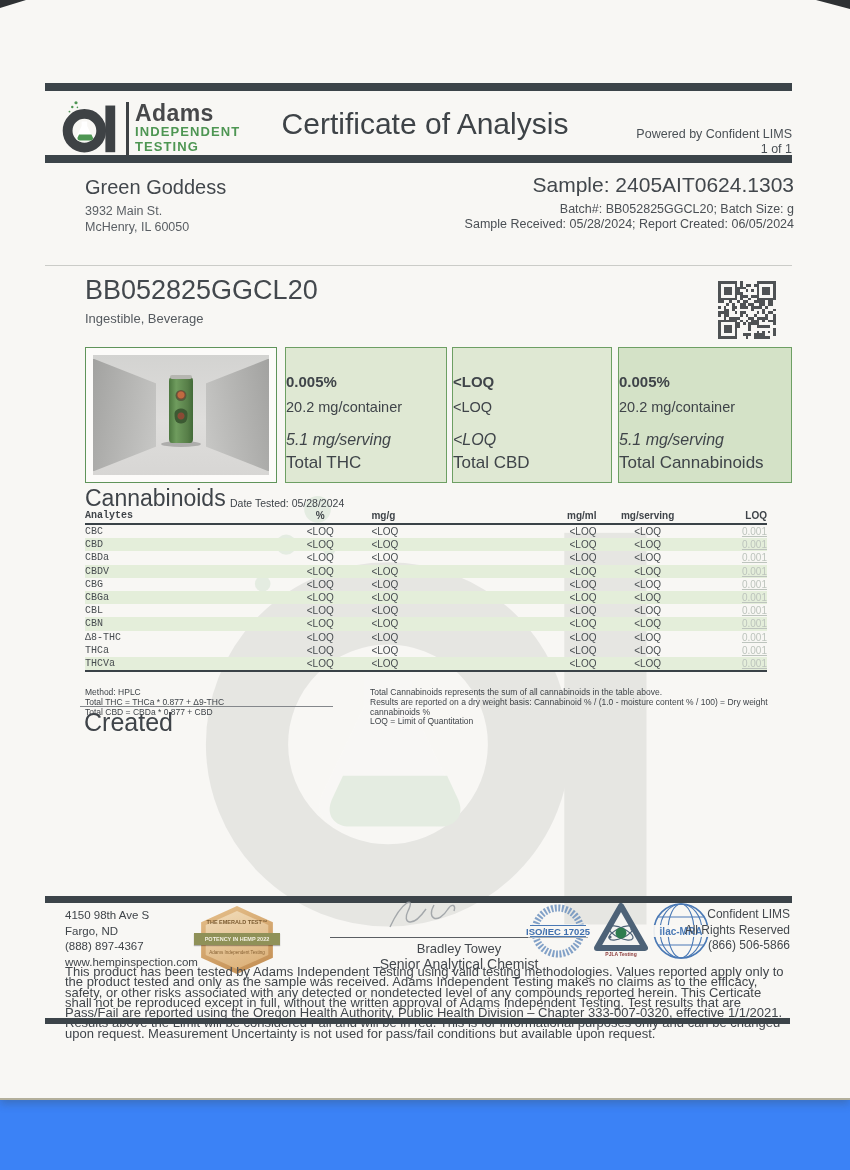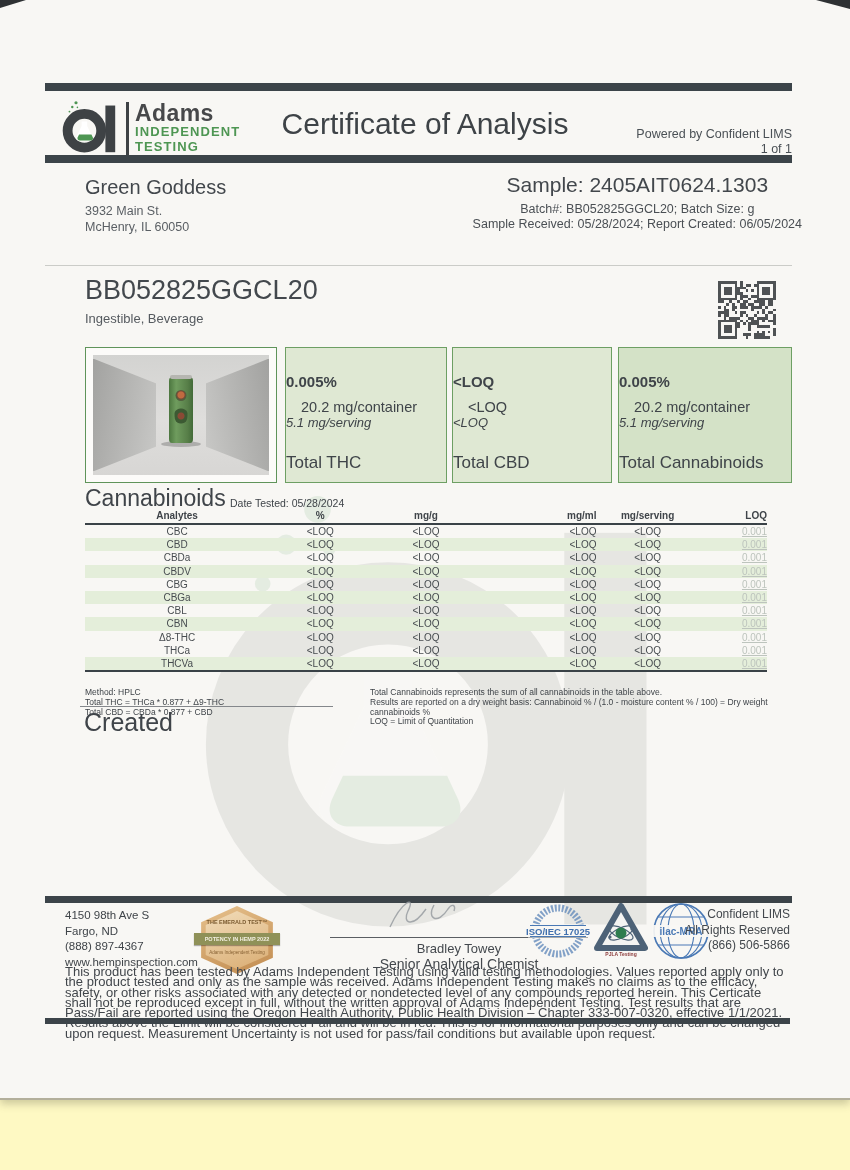--- a/index.html
+++ b/index.html
@@ -1,16 +1,16 @@
 <!DOCTYPE html>
 <html><head>
 <meta charset="utf-8">
 <style>
   html,body{margin:0;padding:0;background:#e9e9dc;}
-  .page{position:relative;width:850px;height:1170px;background:#fef9c3;overflow:hidden;
+  .page{position:relative;width:850px;height:1170px;background:#3b82f6;overflow:hidden;
         font-family:"Liberation Sans",sans-serif;color:#43484d;}
   .paper{position:absolute;left:0;top:0;width:850px;height:1098px;background:#f8f7f4;
          border-bottom:2px solid #b3af9b;box-shadow:0 4px 8px rgba(60,60,45,.25);}
   .bar{position:absolute;left:45px;width:747px;background:#3c4449;}
   .corner{position:absolute;background:#2e3133;}
   .corner.tl{left:0;top:0;width:26px;height:8px;clip-path:polygon(0 0,100% 0,0 100%);}
   .corner.tr{right:0;top:0;width:34px;height:9px;clip-path:polygon(0 0,100% 0,100% 100%);}
 
   
   .logo-mark{position:absolute;left:62px;top:99px;width:56px;height:56px;color:#3e4245;}
@@ -19,21 +19,21 @@
   .logo-sub1{position:absolute;left:135px;top:124px;font-size:13px;font-weight:bold;color:#4e9653;letter-spacing:1.1px;}
   .logo-sub2{position:absolute;left:135px;top:139px;font-size:13px;font-weight:bold;color:#4e9653;letter-spacing:1.1px;}
   .doc-title{position:absolute;left:200px;top:107px;width:450px;text-align:center;
              font-size:30px;font-weight:500;color:#3e4347;}
   .powered{position:absolute;right:58px;top:127px;text-align:right;font-size:12.5px;color:#4a5055;line-height:15px;}
 
   
   .client-name{position:absolute;left:85px;top:176px;font-size:20px;color:#42474c;}
   .client-a1{position:absolute;left:85px;top:204px;font-size:12.5px;color:#5a5f64;}
   .client-a2{position:absolute;left:85px;top:220px;font-size:12.5px;color:#5a5f64;text-align:center;}
-  .sample-block{position:absolute;right:48px;top:173px;text-align:center;}
+  .sample-block{position:absolute;right:56px;top:173px;text-align:right;}
   .sample-id{font-size:21px;color:#42474c;margin-bottom:5px;}
   .sample-line{font-size:12.5px;color:#4a4f54;line-height:15px;}
   .hr-thin{position:absolute;left:45px;top:265px;width:747px;height:1px;background:#cbccc8;}
 
   .batch-id{position:absolute;left:85px;top:275px;font-size:27px;color:#43484d;}
   .batch-type{position:absolute;left:85px;top:311px;font-size:13px;color:#555a5f;}
   .qr{position:absolute;left:718px;top:281px;width:58px;height:58px;}
 
   
   .photo-box{position:absolute;left:85px;top:347px;width:190px;height:134px;background:#fcfbf9;border:1px solid #5f945a;}
@@ -47,34 +47,34 @@
               background:radial-gradient(circle at 50% 45%,#c06a40 0 3px,#7a4a35 4px,#50603e 5px);}
   .can-art{position:absolute;top:27px;left:50%;transform:translateX(-50%);width:13px;height:20px;border-radius:40%;
            background:radial-gradient(circle at 50% 60%,#8a4a35 0 3px,#3c5a33 4px 7px,transparent 8px);}
   .can-shadow{position:absolute;left:50%;top:72%;transform:translateX(-50%);width:40px;height:6px;border-radius:50%;background:rgba(90,90,88,.35);}
 
   .gbox{position:absolute;top:347px;height:134px;background:#dfe8d3;border:1.5px solid #6d9f63;text-align:left;color:#3f4449;}
   .gbox.b1{left:285px;width:160px;}
   .gbox.b2{left:452px;width:158px;}
   .gbox.b3{left:618px;width:172px;background:#d4e2c7;}
   .g-pct{margin-top:25px;font-weight:bold;font-size:15px;}
-  .g-cont{margin-top:9px;font-size:14.5px;padding-left:15px;}
-  .g-serv{margin-top:0;font-size:13px;font-style:italic;}
+  .g-cont{margin-top:9px;font-size:14.5px;}
+  .g-serv{margin-top:16px;font-size:16px;font-style:italic;}
   .g-label{position:absolute;bottom:9px;left:0;width:100%;font-size:17px;}
 
   
   .cann-title{position:absolute;left:85px;top:485px;font-size:23px;color:#3f4449;}
   .cann-date{position:absolute;left:230px;top:497px;font-size:10.5px;font-weight:normal;color:#3f4449;}
   table.cann{position:absolute;left:85px;top:510px;width:682px;border-collapse:collapse;font-size:10px;color:#474c50;
              border-bottom:2px solid #3a4247;}
   table.cann th{font-weight:bold;border-bottom:2.5px solid #3a4247;padding:0 0 2px 0;font-size:10px;color:#3f4449;}
   table.cann td{padding:1.1px 0;}
-  .col0{text-align:center;width:27%;}
+  .col0{text-align:left;width:27%;font-family:Liberation Mono, monospace;}
   .col1{text-align:center;width:15%;}
-  .col2{text-align:center;width:16%;}
+  .col2{text-align:left;width:16%;}
   .col3{text-align:right;width:17%;}
   .col4{text-align:center;width:15%;}
   .col5{text-align:right;width:10%;}
   th.col5,td.col5{color:#bdc4bd;}
   tr.alt{background:#e4eeda;}
   td.col5{position:relative;text-decoration:underline;}
   .row-marker{position:absolute;right:-12px;top:50%;transform:translateY(-50%);width:6px;height:10px;background:#3f9149;display:inline-block;}
 
   .watermark{position:absolute;left:200px;top:478px;width:470px;height:470px;color:#5c615c;opacity:.11;pointer-events:none;}
 

